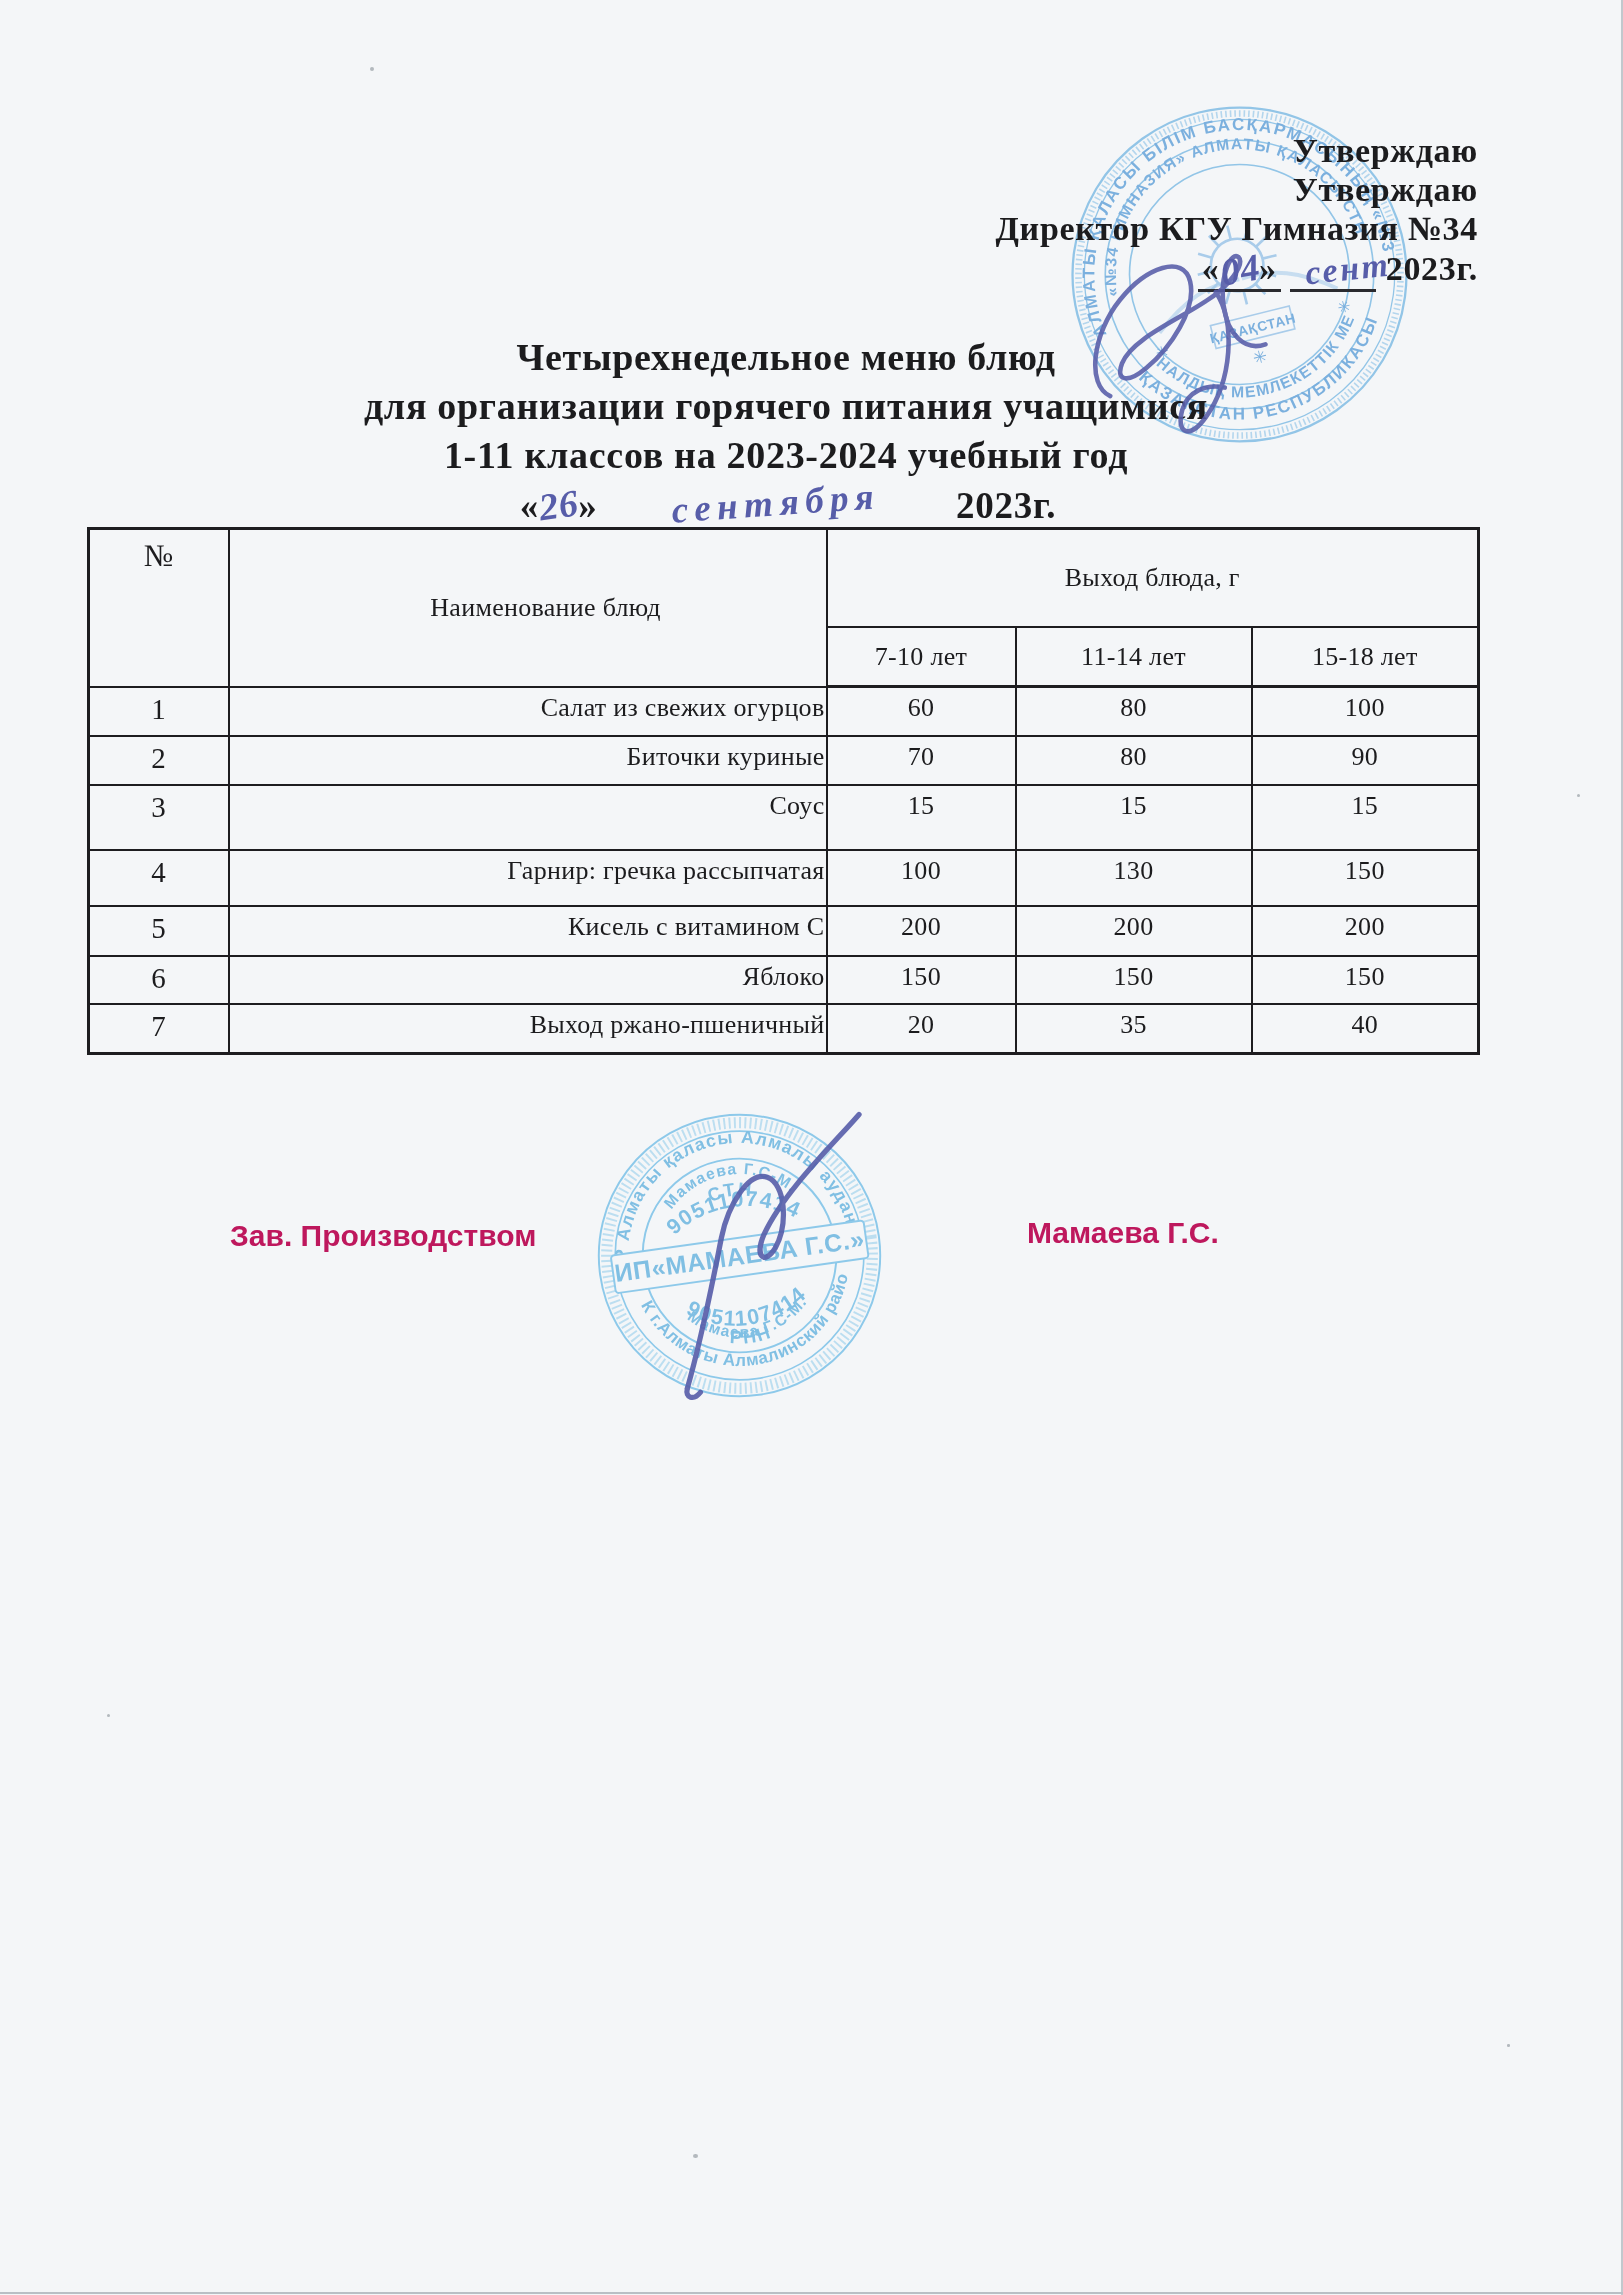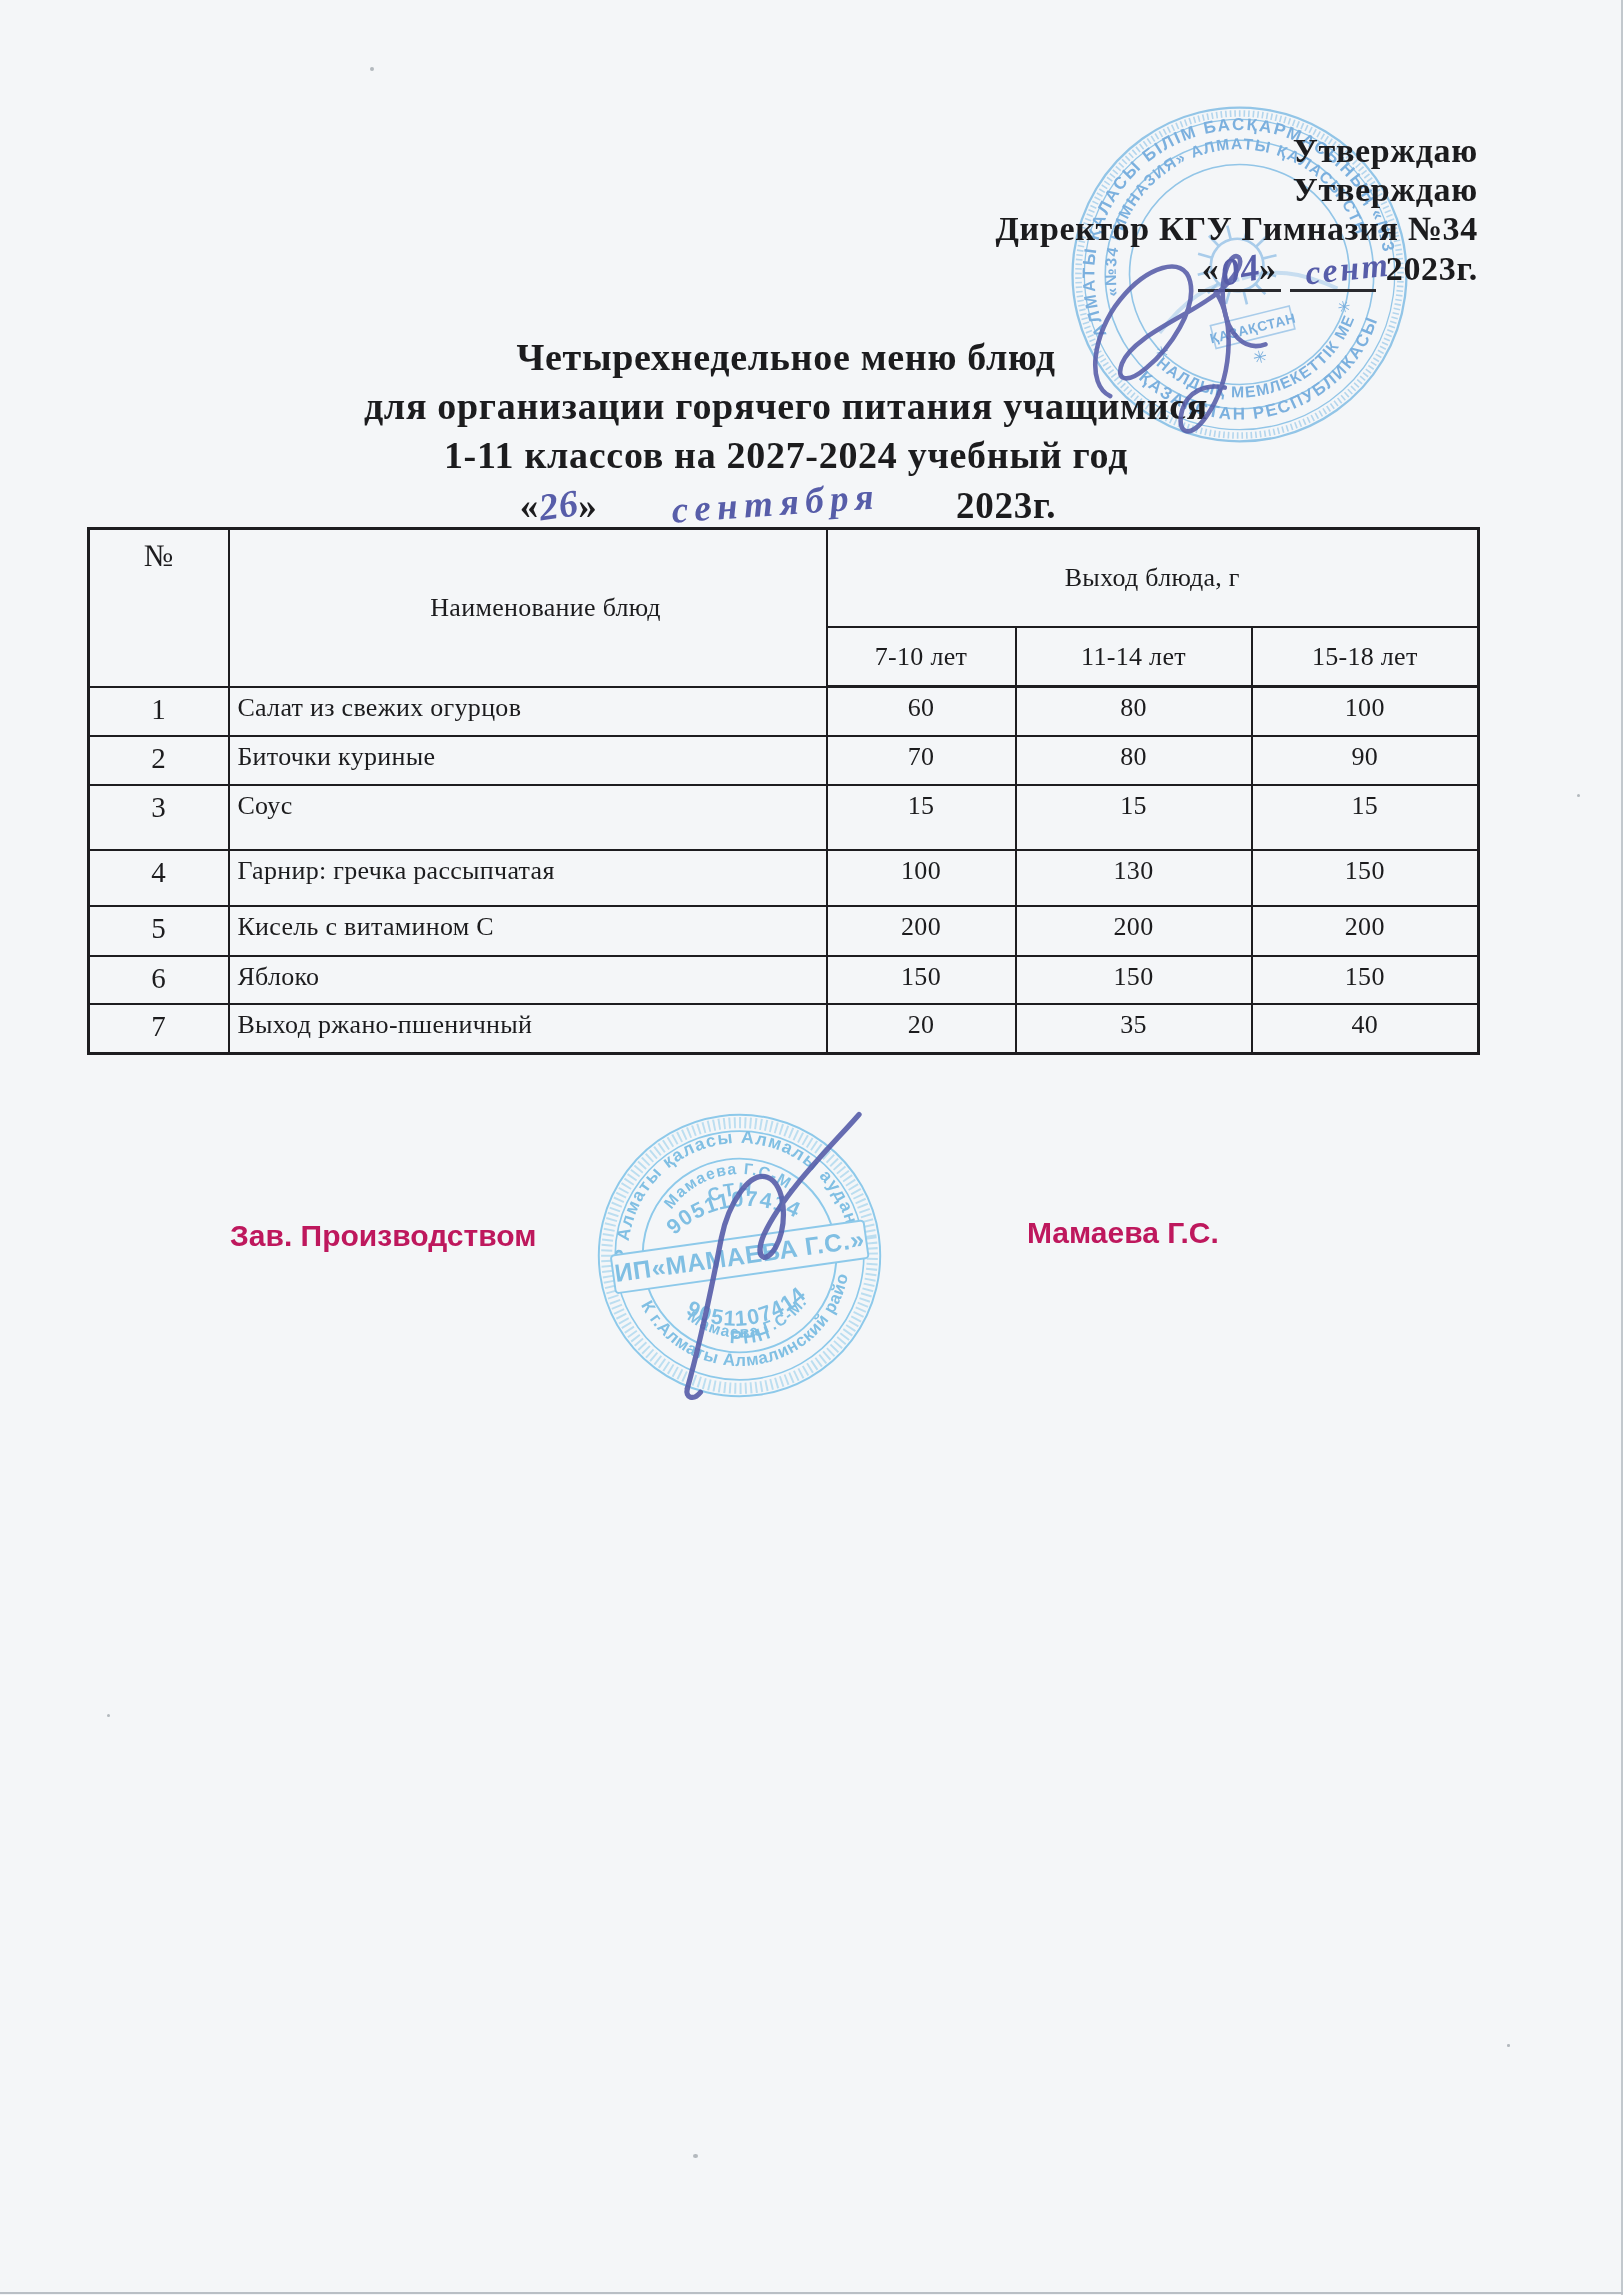--- a/index.html
+++ b/index.html
@@ -64,21 +64,21 @@
   }
   table.menu,table.menu td,table.menu th{border:2.6px solid #1d1d20;}
   table.menu{border-width:3.9px;}
   table.menu th{font-weight:normal;padding:0;}
   table.menu .h-group{font-size:26px;text-align:center;vertical-align:middle;border-bottom-width:2.6px;}
   table.menu .h-no{font-size:31px;vertical-align:top;text-align:center;padding-top:9.2px;}
   table.menu .h-name{text-align:center;vertical-align:middle;padding-left:36px;}
   table.menu .h-age{text-align:center;vertical-align:middle;border-bottom-width:3.9px;margin-left:12px;}
   table.menu td{vertical-align:top;text-align:center;padding-top:5.2px;}
   table.menu td.c-no{font-size:29px;}
-  table.menu td.c-name{text-align:left;padding-left:7.9px;margin-left:10px;}
+  table.menu td.c-name{text-align:right;padding-left:7.9px;margin-left:10px;}
   
   .footer-role,.footer-name{
     position:absolute;
     font-family:"Liberation Sans","DejaVu Sans",sans-serif;
     font-weight:bold;font-size:30px;color:#be185d;
     z-index:3;white-space:nowrap;
   }
   .footer-role{left:230px;top:1219px;}
   .footer-name{left:1027px;top:1216px;}
   
@@ -156,21 +156,21 @@
   <svg class="signature" style="left:1048px;top:229px;" width="262" height="249" viewBox="0 0 400 380">
     <g fill="none" stroke="#575da9" stroke-width="7" stroke-linecap="round" opacity="0.88">
       <path d="M 95 255 C 58 238, 68 160, 110 108 C 150 58, 207 38, 217 80 C 227 122, 187 182, 150 212 C 120 237, 103 231, 113 205 C 128 168, 196 140, 241 110 C 276 89, 301 53, 291 43 C 280 33, 262 70, 268 116 C 274 162, 301 187, 332 176"></path>
       <path d="M 256 96 C 287 142, 281 232, 241 287 C 216 322, 195 312, 205 276 C 213 248, 241 236, 270 242"></path>
     </g>
   </svg>
 
   <div class="title">
     <div>Четырехнедельное меню блюд</div>
     <div>для организации горячего питания учащимися</div>
-    <div>1-11 классов на 2027-2024 учебный год</div>
+    <div>1-11 классов на 2023-2024 учебный год</div>
     <div class="title-date">
       <span class="underlined day-gap"><span>«</span><span class="ink ink-day">26</span><span>»</span></span>
       <span class="underlined month-line"><span class="ink ink-month">сентября</span></span>
       <span class="year">2023г.</span>
     </div>
   </div>
 
   <table class="menu">
     <colgroup>
         <col style="width:140px">

